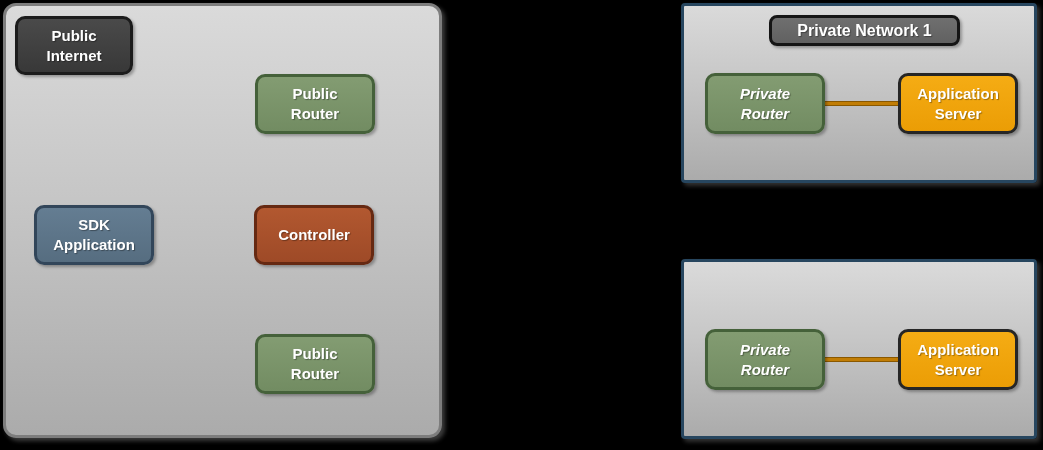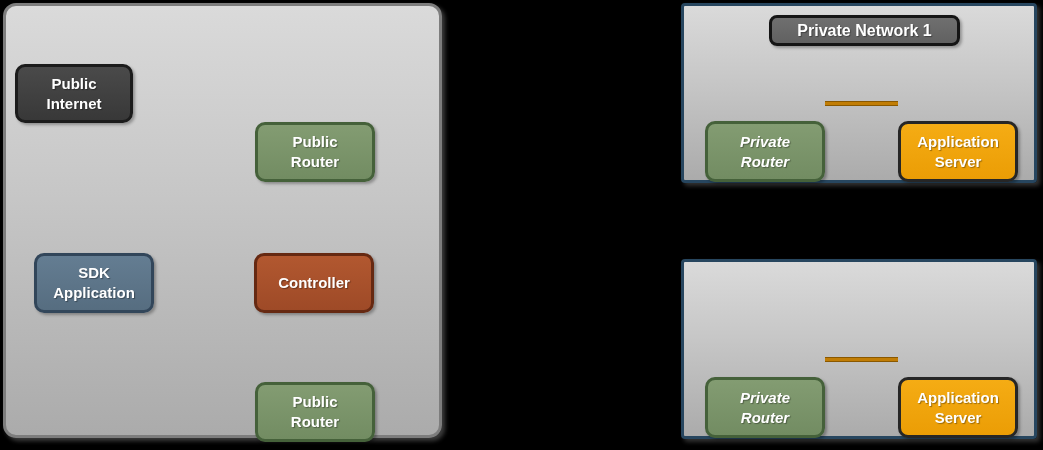--- a/index.html
+++ b/index.html
@@ -47,21 +47,20 @@
     align-items: center;
     justify-content: center;
     text-align: center;
     color: #ffffff;
     font-size: 15px;
     font-weight: bold;
     line-height: 20px;
     white-space: pre-line;
     text-shadow: 1px 1px 1px rgba(0,0,0,0.35);
     box-shadow: 2px 2px 3px rgba(0,0,0,0.30);
-    margin-top: 48px;
   }
   .node.dark   { background: linear-gradient(180deg,#4a4a4a,#383838); border: 3px solid #1c1c1c; }
   .node.green  { background: linear-gradient(180deg,#839c72,#728c62); border: 3px solid #45613a; }
   .node.blue   { background: linear-gradient(180deg,#647d92,#566d80); border: 3px solid #32465a; }
   .node.brown  { background: linear-gradient(180deg,#b25830,#9e4a27); border: 3px solid #662912; }
   .node.orange { background: linear-gradient(180deg,#f5ac14,#eb9d05); border: 3px solid #262626; }
 
   
   .pos-public-internet      { left: 9px;   top: 10px;  width: 118px; height: 59px; }
   .pos-public-router-top    { left: 249px; top: 68px;  width: 120px; height: 60px; }

